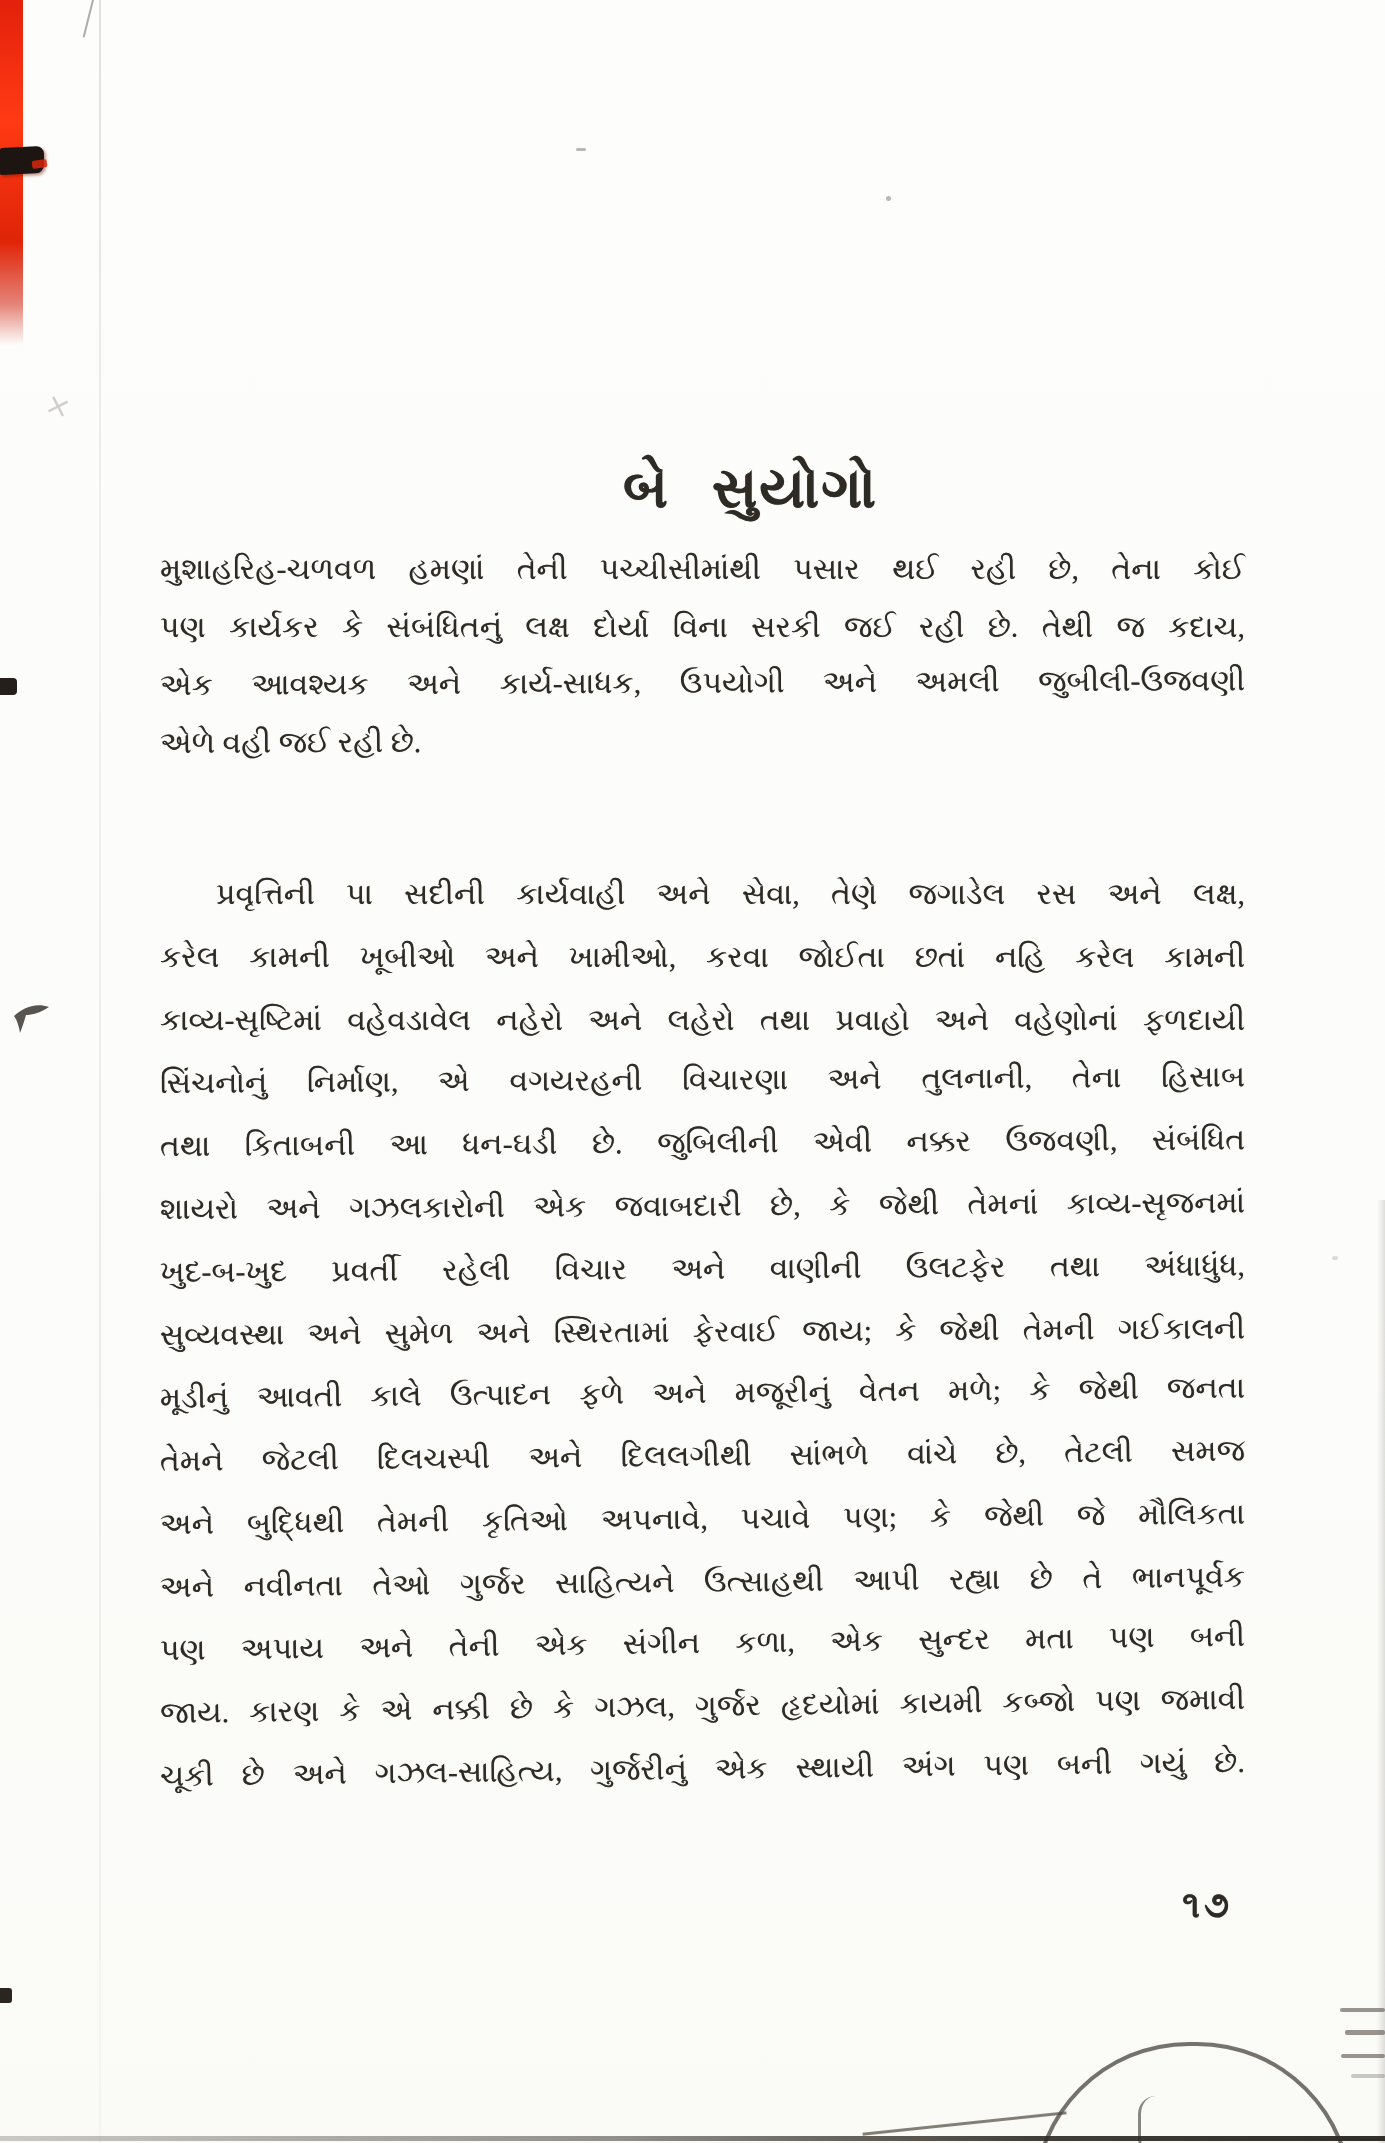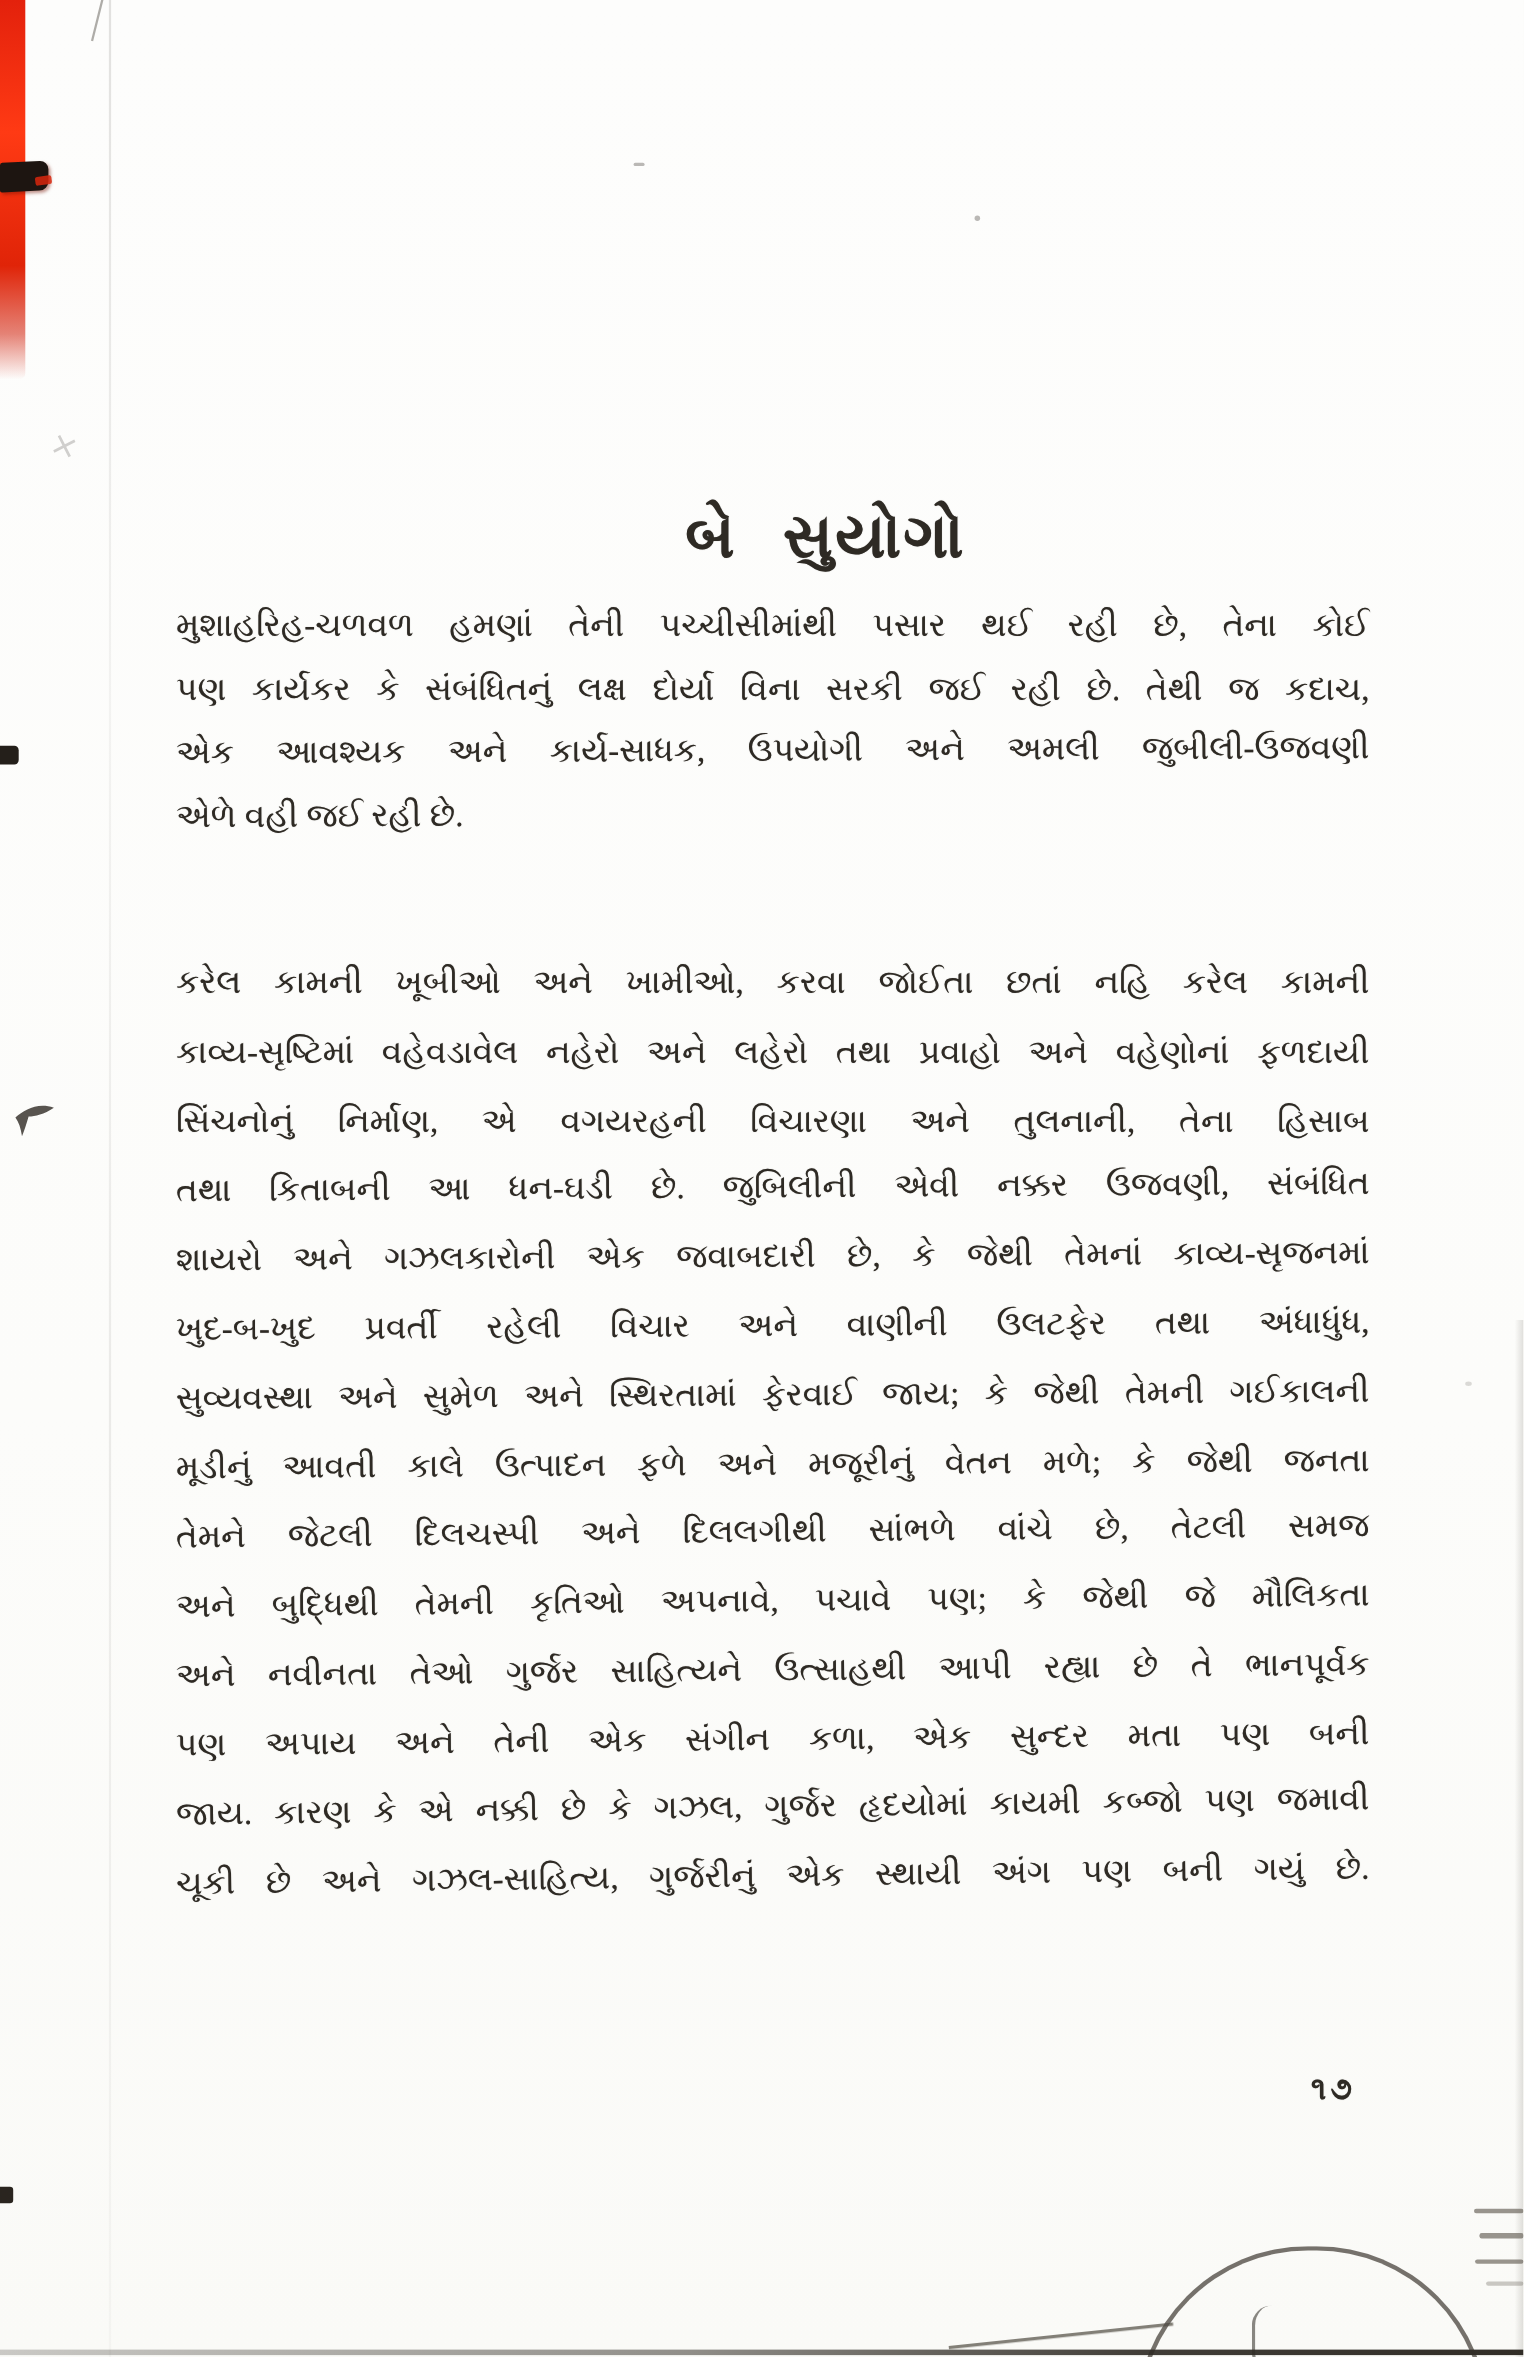--- a/index.html
+++ b/index.html
@@ -28,21 +28,21 @@
   .p1 .line{height:58px;line-height:58px;}
   .p2 .line{height:63px;line-height:63px;}
   .line.indent{padding-left:56px;}
   .line.short{text-align-last:left;}
   .p1 .line:nth-child(n+3){transform:rotate(-.25deg);}
   .p2 .line:nth-child(n+4){transform:rotate(-.35deg);}
   .p2 .line:nth-child(n+9){transform:rotate(-.55deg);}
   .p2 .line:nth-child(n+13){transform:rotate(-.75deg);}
   .pagenum{
     position:absolute;right:152px;top:1884px;
-    font-size:28px;font-weight:700;letter-spacing:4px;
+    font-size:36px;font-weight:700;letter-spacing:4px;
   }
   
   .red-strip{
     position:absolute;left:0;top:0;width:23px;height:345px;
     background:linear-gradient(180deg,#e3210c 0%,#ff3a14 35%,#e02408 70%,rgba(209,30,8,.55) 88%,rgba(209,30,8,0) 100%);
     border-radius:0 0 6px 0;
   }
   .dash-top{
     position:absolute;left:0;top:147px;width:44px;height:27px;
     background:#1d1511;border-radius:2px 8px 8px 2px;
@@ -135,20 +135,21 @@
 <h1 class="title ink">બે સુયોગો</h1>
 
 <div class="para p1">
   <div class="line ink">મુશાહરિહ-ચળવળ હમણાં તેની પચ્ચીસીમાંથી પસાર થઈ રહી છે, તેના કોઈ</div>
   <div class="line ink">પણ કાર્યકર કે સંબંધિતનું લક્ષ દોર્યા વિના સરકી જઈ રહી છે. તેથી જ કદાચ,</div>
   <div class="line ink">એક આવશ્યક અને કાર્ય-સાધક, ઉપયોગી અને અમલી જુબીલી-ઉજવણી</div>
   <div class="line short ink">એળે વહી જઈ રહી છે.</div>
 </div>
 
 <div class="para p2">
+  <div class="line indent ink">પ્રવૃત્તિની પા સદીની કાર્યવાહી અને સેવા, તેણે જગાડેલ રસ અને લક્ષ,</div>
   <div class="line ink">કરેલ કામની ખૂબીઓ અને ખામીઓ, કરવા જોઈતા છતાં નહિ કરેલ કામની</div>
   <div class="line ink">કાવ્ય-સૃષ્ટિમાં વહેવડાવેલ નહેરો અને લહેરો તથા પ્રવાહો અને વહેણોનાં ફળદાયી</div>
   <div class="line ink">સિંચનોનું નિર્માણ, એ વગયરહની વિચારણા અને તુલનાની, તેના હિસાબ</div>
   <div class="line ink">તથા કિતાબની આ ધન-ઘડી છે. જુબિલીની એવી નક્કર ઉજવણી, સંબંધિત</div>
   <div class="line ink">શાયરો અને ગઝલકારોની એક જવાબદારી છે, કે જેથી તેમનાં કાવ્ય-સૃજનમાં</div>
   <div class="line ink">ખુદ-બ-ખુદ પ્રવર્તી રહેલી વિચાર અને વાણીની ઉલટફેર તથા અંધાધુંધ,</div>
   <div class="line ink">સુવ્યવસ્થા અને સુમેળ અને સ્થિરતામાં ફેરવાઈ જાય; કે જેથી તેમની ગઈકાલની</div>
   <div class="line ink">મૂડીનું આવતી કાલે ઉત્પાદન ફળે અને મજૂરીનું વેતન મળે; કે જેથી જનતા</div>
   <div class="line ink">તેમને જેટલી દિલચસ્પી અને દિલલગીથી સાંભળે વાંચે છે, તેટલી સમજ</div>
   <div class="line ink">અને બુદ્ધિથી તેમની કૃતિઓ અપનાવે, પચાવે પણ; કે જેથી જે મૌલિકતા</div>

